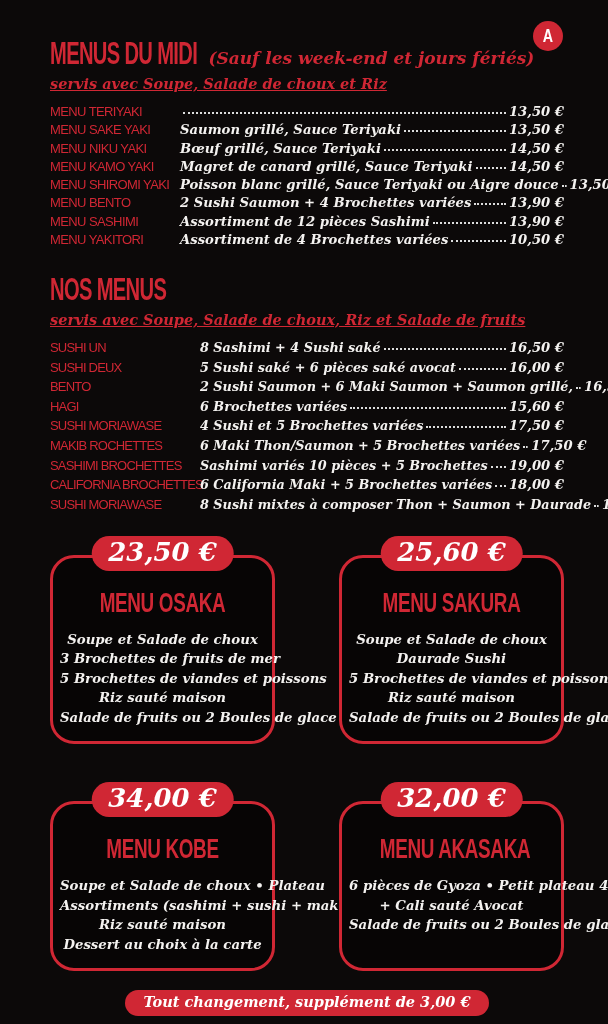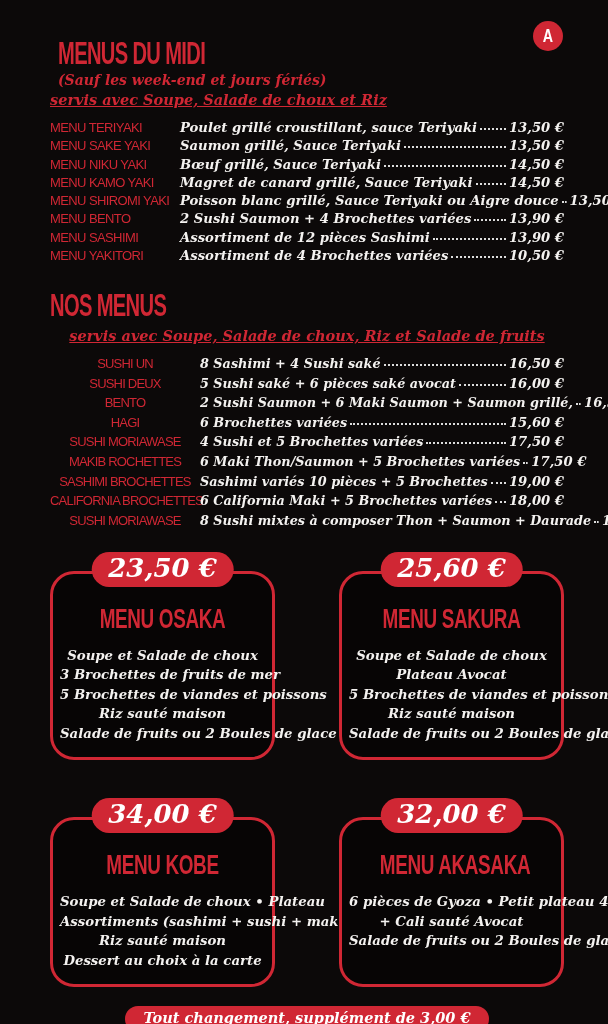--- a/index.html
+++ b/index.html
@@ -21,28 +21,28 @@
     position:absolute;top:21px;right:45px;width:30px;height:30px;border-radius:50%;
     background:var(--accent);display:flex;align-items:center;justify-content:center;
   }
   .logo span{
     color:#fff;font-weight:700;font-size:19px;display:inline-block;
     transform:scaleX(.75);
   }
 
   
   .cond{font-weight:700;color:var(--accent);font-family:"Liberation Sans",sans-serif;}
-  .h1row{display:flex;align-items:baseline;flex-direction:column;}
+  .h1row{display:flex;align-items:baseline;}
   .h-big{
     font-size:31px;letter-spacing:-1px;display:inline-block;white-space:nowrap;
     transform:scaleX(.65);transform-origin:0 78%;margin-right:-76px;
   }
   .h2 .h-big{margin-right:0;}
   .script{font-family:"DejaVu Serif","Liberation Serif",serif;font-style:italic;font-weight:700;}
-  .h-note{color:var(--accent);font-size:14px;margin-left:8px;white-space:nowrap;}
+  .h-note{color:var(--accent);font-size:17px;margin-left:8px;white-space:nowrap;}
   .subtitle{color:var(--accent);font-size:14.5px;margin-top:3px;text-decoration:underline;}
 
   
   .list{margin-top:13px;}
   .row{display:flex;align-items:baseline;line-height:13px;}
   .list-1 .row{margin-bottom:5.3px;}
   .list-2 .row{margin-bottom:6.6px;}
   .row-name{
     flex:none;white-space:nowrap;overflow:visible;
     color:var(--accent);font-weight:400;font-size:13px;letter-spacing:-0.6px;
@@ -50,21 +50,21 @@
   .list-1 .row-name{width:130px;}
   .list-2 .row-name{width:150px;letter-spacing:-0.8px;}
   .row-desc{flex:none;white-space:nowrap;color:var(--ink);font-size:13.2px;}
   .list-2 .row-desc{font-size:12.8px;}
   .leader{
     flex:1 1 6px;min-width:5px;margin:0 3px;
     border-bottom:2px dotted #dcdcdc;transform:translateY(-2px);
   }
   .row-price{flex:none;white-space:nowrap;color:var(--ink);font-size:13.2px;}
 
-  .sec2{margin-top:26px;text-align:center;}
+  .sec2{margin-top:26px;}
 
   
   .cards{
     margin-top:18px;display:grid;grid-template-columns:225px 225px;
     justify-content:space-between;row-gap:31px;
   }
   .card{
     position:relative;margin-top:26px;border:3px solid var(--accent);
     border-radius:24px;padding:30px 7px 14px;background:#070505;
   }
@@ -100,21 +100,20 @@
     <div class="h1row">
       <span class="cond h-big">MENUS DU MIDI</span>
       <span class="script h-note">(Sauf les week-end et jours fériés)</span>
     </div>
     <div class="script subtitle">servis avec Soupe, Salade de choux et Riz</div>
 
     <div class="list list-1">
 
         <div class="row">
           <span class="row-name">MENU TERIYAKI</span>
-          <span class="script row-desc">Poulet grillé croustillant, sauce Teriyaki</span>
           <span class="leader"></span>
           <span class="script row-price">13,50 €</span>
         </div>
 
         <div class="row">
           <span class="row-name">MENU SAKE YAKI</span>
           <span class="script row-desc">Saumon grillé, Sauce Teriyaki</span>
           <span class="leader"></span>
           <span class="script row-price">13,50 €</span>
         </div>
@@ -250,21 +249,21 @@
           <div class="script card-line">Salade de fruits ou 2 Boules de glace</div>
         </div>
     </div>
 
     <div class="card">
       <div class="script pill">25,60 €</div>
       <div class="card-title">MENU SAKURA</div>
       <div class="card-lines">
 
       <div class="script card-line">Soupe et Salade de choux</div>
-          <div class="script card-line">Plateau Avocat</div>
+          <div class="script card-line">Daurade Sushi</div>
           <div class="script card-line">5 Brochettes de viandes et poissons</div>
           <div class="script card-line">Riz sauté maison</div>
           <div class="script card-line">Salade de fruits ou 2 Boules de glace</div>
         </div>
     </div>
 
     <div class="card">
       <div class="script pill">34,00 €</div>
       <div class="card-title">MENU KOBE</div>
       <div class="card-lines">

